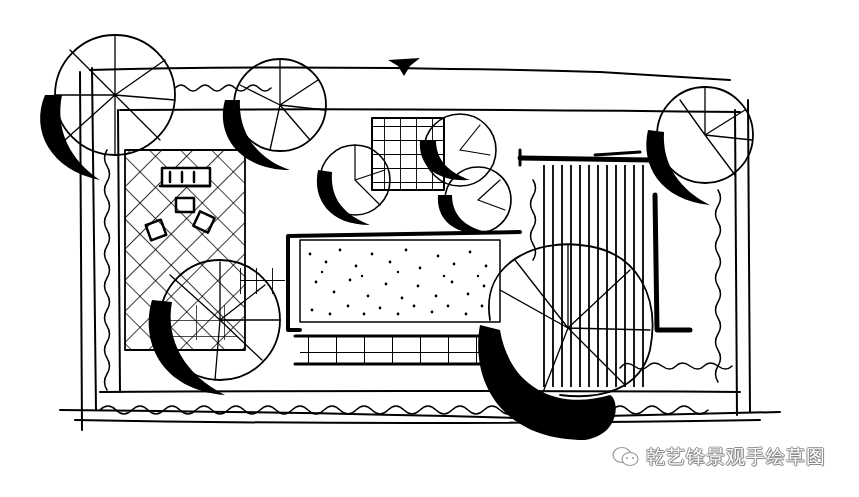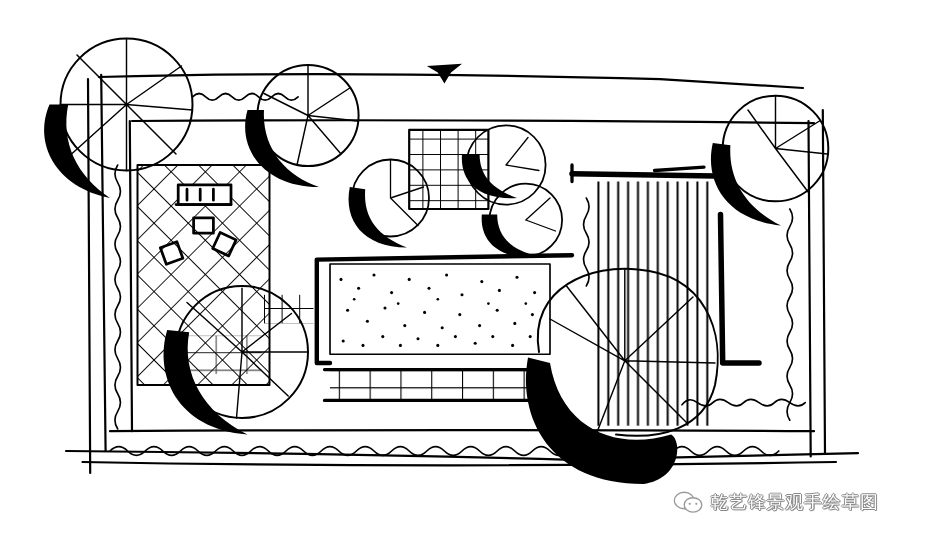--- a/index.html
+++ b/index.html
@@ -1,21 +1,21 @@
 <!DOCTYPE html>
 <html><head>
 <meta charset="utf-8">
 <style>
   html, body { margin:0; padding:0; background:#ffffff; }
   body { width:859px; height:497px; overflow:hidden; position:relative; font-family:"DejaVu Sans", sans-serif; }
   #sketch { position:absolute; left:0; top:0; width:859px; height:497px; }
   .ink { stroke:#000; fill:none; stroke-linecap:round; stroke-linejoin:round; }
   .watermark { position:absolute; left:612px; top:444px; height:26px; display:flex; align-items:center; gap:6px; }
   .wm-icon { width:28px; height:24px; }
-  .wm-text { font-size:16px; color:#ffffff; letter-spacing:1px;
+  .wm-text { font-size:19px; color:#ffffff; letter-spacing:1px;
     text-shadow: -1px 0 #8a8a8a, 1px 0 #8a8a8a, 0 -1px #8a8a8a, 0 1px #8a8a8a, 1px 1px #b0b0b0; font-family:"DejaVu Sans", sans-serif; }
 </style>
 </head>
 <body>
 
 <svg id="sketch" viewBox="0 0 859 497" xmlns="http://www.w3.org/2000/svg">
   <defs>
     <pattern id="diamond" patternUnits="userSpaceOnUse" width="22" height="22" patternTransform="rotate(45)">
       <path d="M0 0 L0 22 M0 0 L22 0" stroke="#000" stroke-width="1.6"></path>
     </pattern>

